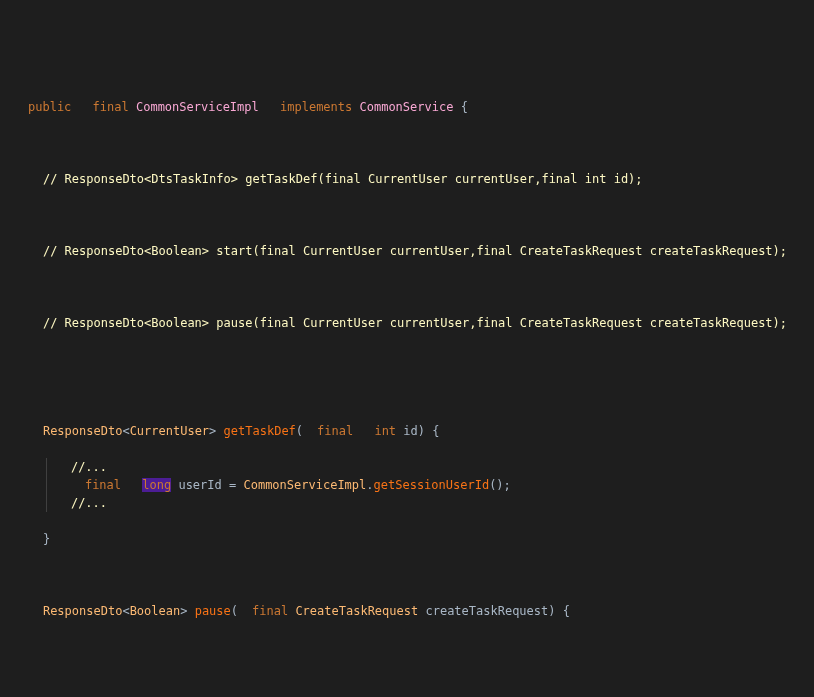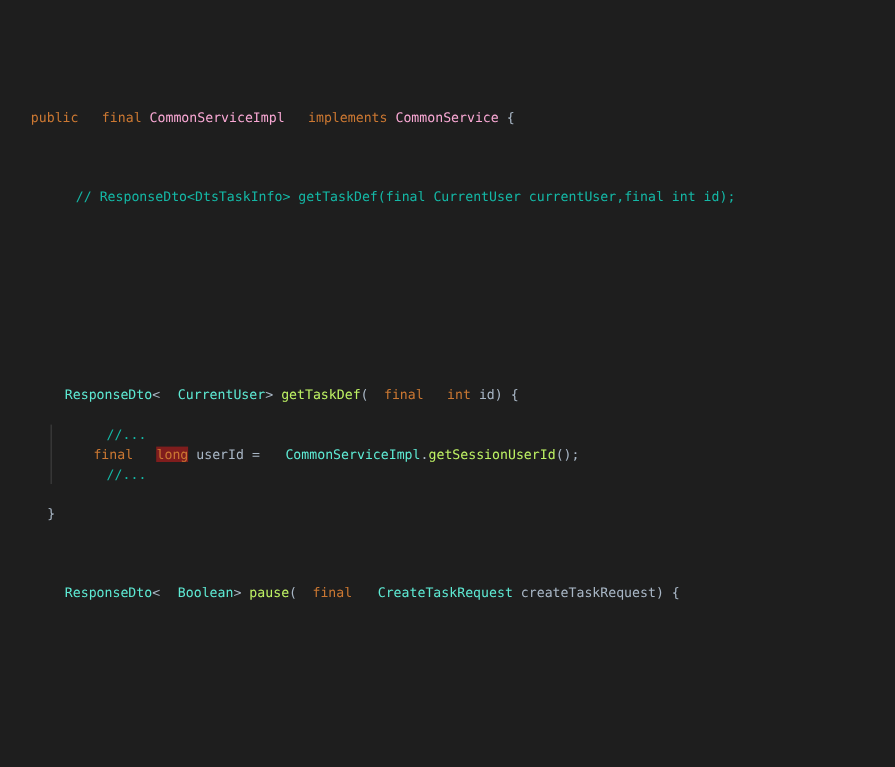--- a/index.html
+++ b/index.html
@@ -19,39 +19,41 @@
     .indent-block {
       border-left: 1px solid #404040;
       margin-left: 3px;
       padding-left: 24px;
       display: inline-block;
       vertical-align: top;
     }
     .kw { color: #cc7832; margin-left: 14px; }
     .annotation { color: #bbb529; }
     .classname { color: #f9a8d4; }
-    .type { color: #5eead4; margin-left: 16px; }
-    .method { color: #bef264; text-align: center; }
+    .type { color: #fdba74; }
+    .method { color: #f97316; text-align: center; }
     .param { color: #a9b7c6; }
-    .comment { color: #14b8a6; margin-left: 26px; }
+    .comment { color: #fef9c3; }
     .op { color: #a9b7c6; }
     .punct { color: #a9b7c6; }
-    .hl { background: #7f1d1d; }
+    .hl { background: #4c1d95; }
   </style>
 </head>
 <body>
 
 
 
 <div>
 <span class="line"><span class="kw">public</span> <span class="kw">final</span> <span class="classname">CommonServiceImpl</span> <span class="kw">implements</span> <span class="classname">CommonService</span> <span class="punct">{</span></span>
 <span class="line"></span>
 <span class="line">    <span class="comment">// ResponseDto&lt;DtsTaskInfo&gt; getTaskDef(final CurrentUser currentUser,final int id);</span></span>
 <span class="line"></span>
+<span class="line">    <span class="comment">// ResponseDto&lt;Boolean&gt; start(final CurrentUser currentUser,final CreateTaskRequest createTaskRequest);</span></span>
 <span class="line"></span>
+<span class="line">    <span class="comment">// ResponseDto&lt;Boolean&gt; pause(final CurrentUser currentUser,final CreateTaskRequest createTaskRequest);</span></span>
 <span class="line"></span>
 <span class="line"></span>
 <span class="line">    <span class="type">ResponseDto</span><span class="punct">&lt;</span><span class="type">CurrentUser</span><span class="punct">&gt;</span> <span class="method">getTaskDef</span><span class="punct">(</span><span class="kw">final</span> <span class="kw">int</span> <span class="param">id</span><span class="punct">)</span> <span class="punct">{</span></span>
 <span class="line">    <span class="indent-block"><span class="comment">//...</span>
 <span class="kw">final</span> <span class="kw hl">long</span> <span class="param">userId</span> <span class="op">=</span> <span class="type">CommonServiceImpl</span><span class="punct">.</span><span class="method">getSessionUserId</span><span class="punct">()</span><span class="punct">;</span>
 <span class="comment">//...</span></span></span>
 <span class="line">    <span class="punct">}</span></span>
 <span class="line"></span>
 <span class="line">    <span class="type">ResponseDto</span><span class="punct">&lt;</span><span class="type">Boolean</span><span class="punct">&gt;</span> <span class="method">pause</span><span class="punct">(</span><span class="kw">final</span> <span class="type">CreateTaskRequest</span> <span class="param">createTaskRequest</span><span class="punct">)</span> <span class="punct">{</span></span>
 

